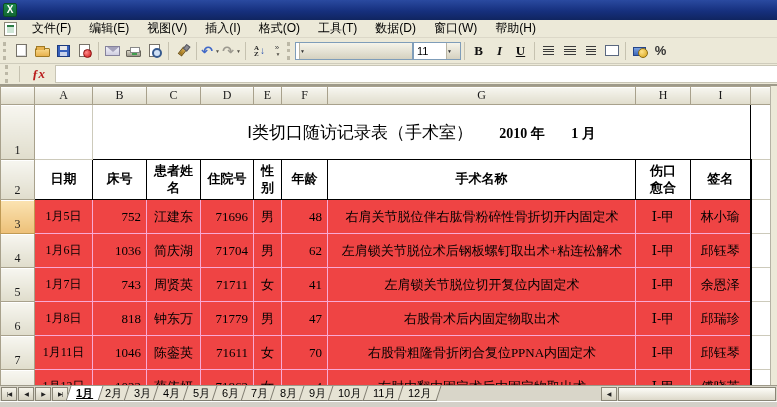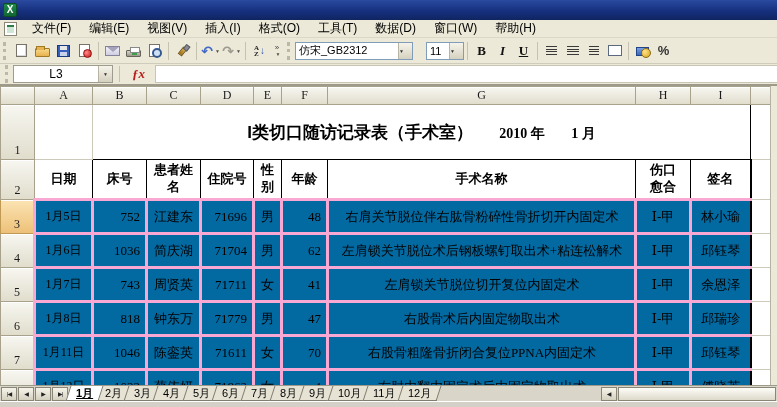--- a/index.html
+++ b/index.html
@@ -42,21 +42,21 @@
   .ic-brush{width:5px;height:9px;background:linear-gradient(#e2b24e,#9a7018);border:1px solid #6e5010;transform:rotate(38deg);margin-top:2px}
   .ic-brush::after{content:"";position:absolute;left:0;top:-5px;width:3px;height:4px;background:#8a8a92;border:1px solid #5a5a62}
   .uglyph{font-size:14px;line-height:1;font-weight:bold}
   .undo{color:#4169c8}.redo{color:#9d9a90}
   .dd{font-size:5px;color:#55524a;margin-left:2px}
   .sortbox{display:flex;flex-direction:column;font-size:7px;line-height:6px;font-weight:bold;color:#222;font-family:"Liberation Serif",serif}
   .sortarr{font-size:10px;color:#2a52b0;margin-left:1px;line-height:1}
   .ovf{flex-direction:column;font-size:8px;line-height:6px;color:#444;min-width:14px}
   .combo{height:18px;background:#fff;border:1px solid #7f9db9;display:flex;align-items:center;font-size:11px;padding-left:3px;white-space:nowrap}
   .combo.font{width:118px}
-  .combo.size{width:38px;margin-left:13px}
+  .combo.size{width:48px;margin-left:0}
   .combo span:first-child{flex:1;overflow:hidden}
   .cbtn{width:14px;height:16px;background:linear-gradient(#f6f4ea,#d5d1c0);border-left:1px solid #b8b4a4;display:flex;align-items:center;justify-content:center}
   .cbtn .arrow,.nb-btn .arrow{font-size:5px;color:#333}
   .tbtn.fmt{font-family:"Liberation Serif","DejaVu Serif",serif;font-size:13px;font-weight:bold;color:#111}
   .tbtn.italic{font-style:italic}
   .tbtn.und{text-decoration:underline}
   .ic-al,.ic-ac,.ic-ar{width:11px;height:9px;background:repeating-linear-gradient(to bottom,#3a3a3a 0 1px,transparent 1px 2.6px)}
   .ic-ar{width:10px}.ic-ac{width:12px}
   .ic-merge{width:14px;height:11px;border:1px solid #5a6880;background:#fff;display:flex;align-items:center;justify-content:center;font-size:7px;color:#2a52b0}
   .ic-cur{width:13px;height:9px;background:linear-gradient(#7aa0e0,#3d68b8);border:1px solid #24448a;margin-top:1px}
@@ -75,26 +75,26 @@
   
   .gridwrap{position:relative;width:777px;height:299px;overflow:hidden;background:#fff}
   table{border-collapse:collapse;table-layout:fixed;width:777px}
   td{overflow:hidden}
   .corner,.colh,.rh{background:linear-gradient(#f7f6f0,#e0ddcc);border:1px solid #a8a18c;
     font-family:"Liberation Serif","DejaVu Serif",serif;font-size:12px;color:#1a1a1a;text-align:center;box-shadow:inset 0 1px 0 #fff}
   .rh{vertical-align:bottom;padding-bottom:1px}
   .rh.sel{background:linear-gradient(#fbe3b2,#edc078);border-color:#c09a54}
   .gc{background:#fff;border:1px solid #cdcabb}
   .title-cell{background:#fff;border:1px solid #000;border-bottom:none;text-align:center;vertical-align:middle;white-space:nowrap}
-  .t-main{font-size:17px;font-weight:bold;font-family:"Liberation Sans","DejaVu Sans",sans-serif}
+  .t-main{font-size:17px;font-weight:normal;font-family:"Liberation Sans","DejaVu Sans",sans-serif}
   .t-date{font-size:14px;font-weight:bold;margin-left:22px;font-family:"Liberation Serif",serif}
   .hc{border:1px solid #000;background:#fff;font-family:"Liberation Serif","DejaVu Serif",serif;font-weight:bold;font-size:13px;
     text-align:center;vertical-align:middle;line-height:1.3;word-break:break-all;padding:0 2px}
   .h-heal{padding:0 9px}
-  .tc{border:3px solid #f9a8d4;background:#0369a1;font-family:"Liberation Serif","DejaVu Serif",serif;font-size:13px;color:#000;
+  .tc{border:1px solid #f9a8d4;background:#ef4444;font-family:"Liberation Serif","DejaVu Serif",serif;font-size:13px;color:#000;
     vertical-align:middle;white-space:nowrap;padding:0 2px}
   .tc.c{text-align:center}
   .tc.r{text-align:right;padding-right:5px}
   .tc.l{text-align:center;padding-left:3px}
   .tc.dt{font-size:12px;text-align:center}
   .br2{border-right:2px solid #000}
   .vscroll-hint{position:absolute;top:0;right:0;width:7px;height:100%;background:#ece9d8;border-left:1px solid #b5b2a4}
 
   
   .tabbar{height:16px;background:#d9d6c9;display:flex;align-items:center;border-top:1px solid #9e9a8a}
@@ -177,21 +177,20 @@
         <b>Z</b>
       </span>
     <span class="sortarr">↓</span>
   </span>
   <span class="tbtn ovf">
       <span>»</span>
       <span class="dd">▼</span>
     </span>
   <span class="grip"></span>
   <div class="combo font">
-    <span>仿宋_GB2312</span>
     <span class="cbtn">
         <span class="arrow">▼</span>
       </span>
   </div>
   <div class="combo size">
     <span>11</span>
     <span class="cbtn">
         <span class="arrow">▼</span>
       </span>
   </div>
@@ -216,26 +215,20 @@
   <span class="tbtn">
       <i class="ic ic-cur"></i>
     </span>
   <span class="tbtn">
       <span class="pct">%</span>
     </span>
 </div>
 
 <div class="fbar">
   <span class="grip"></span>
-  <div class="namebox">
-    <span class="nb-val">L3</span>
-    <span class="nb-btn">
-        <span class="arrow">▼</span>
-      </span>
-  </div>
   <span class="fsep"></span>
   <span class="fx">ƒx</span>
   <div class="finput"></div>
 </div>
 
 <div class="gridwrap">
   <table>
     <colgroup>
       <col style="width:34px">
         <col style="width:58px">

